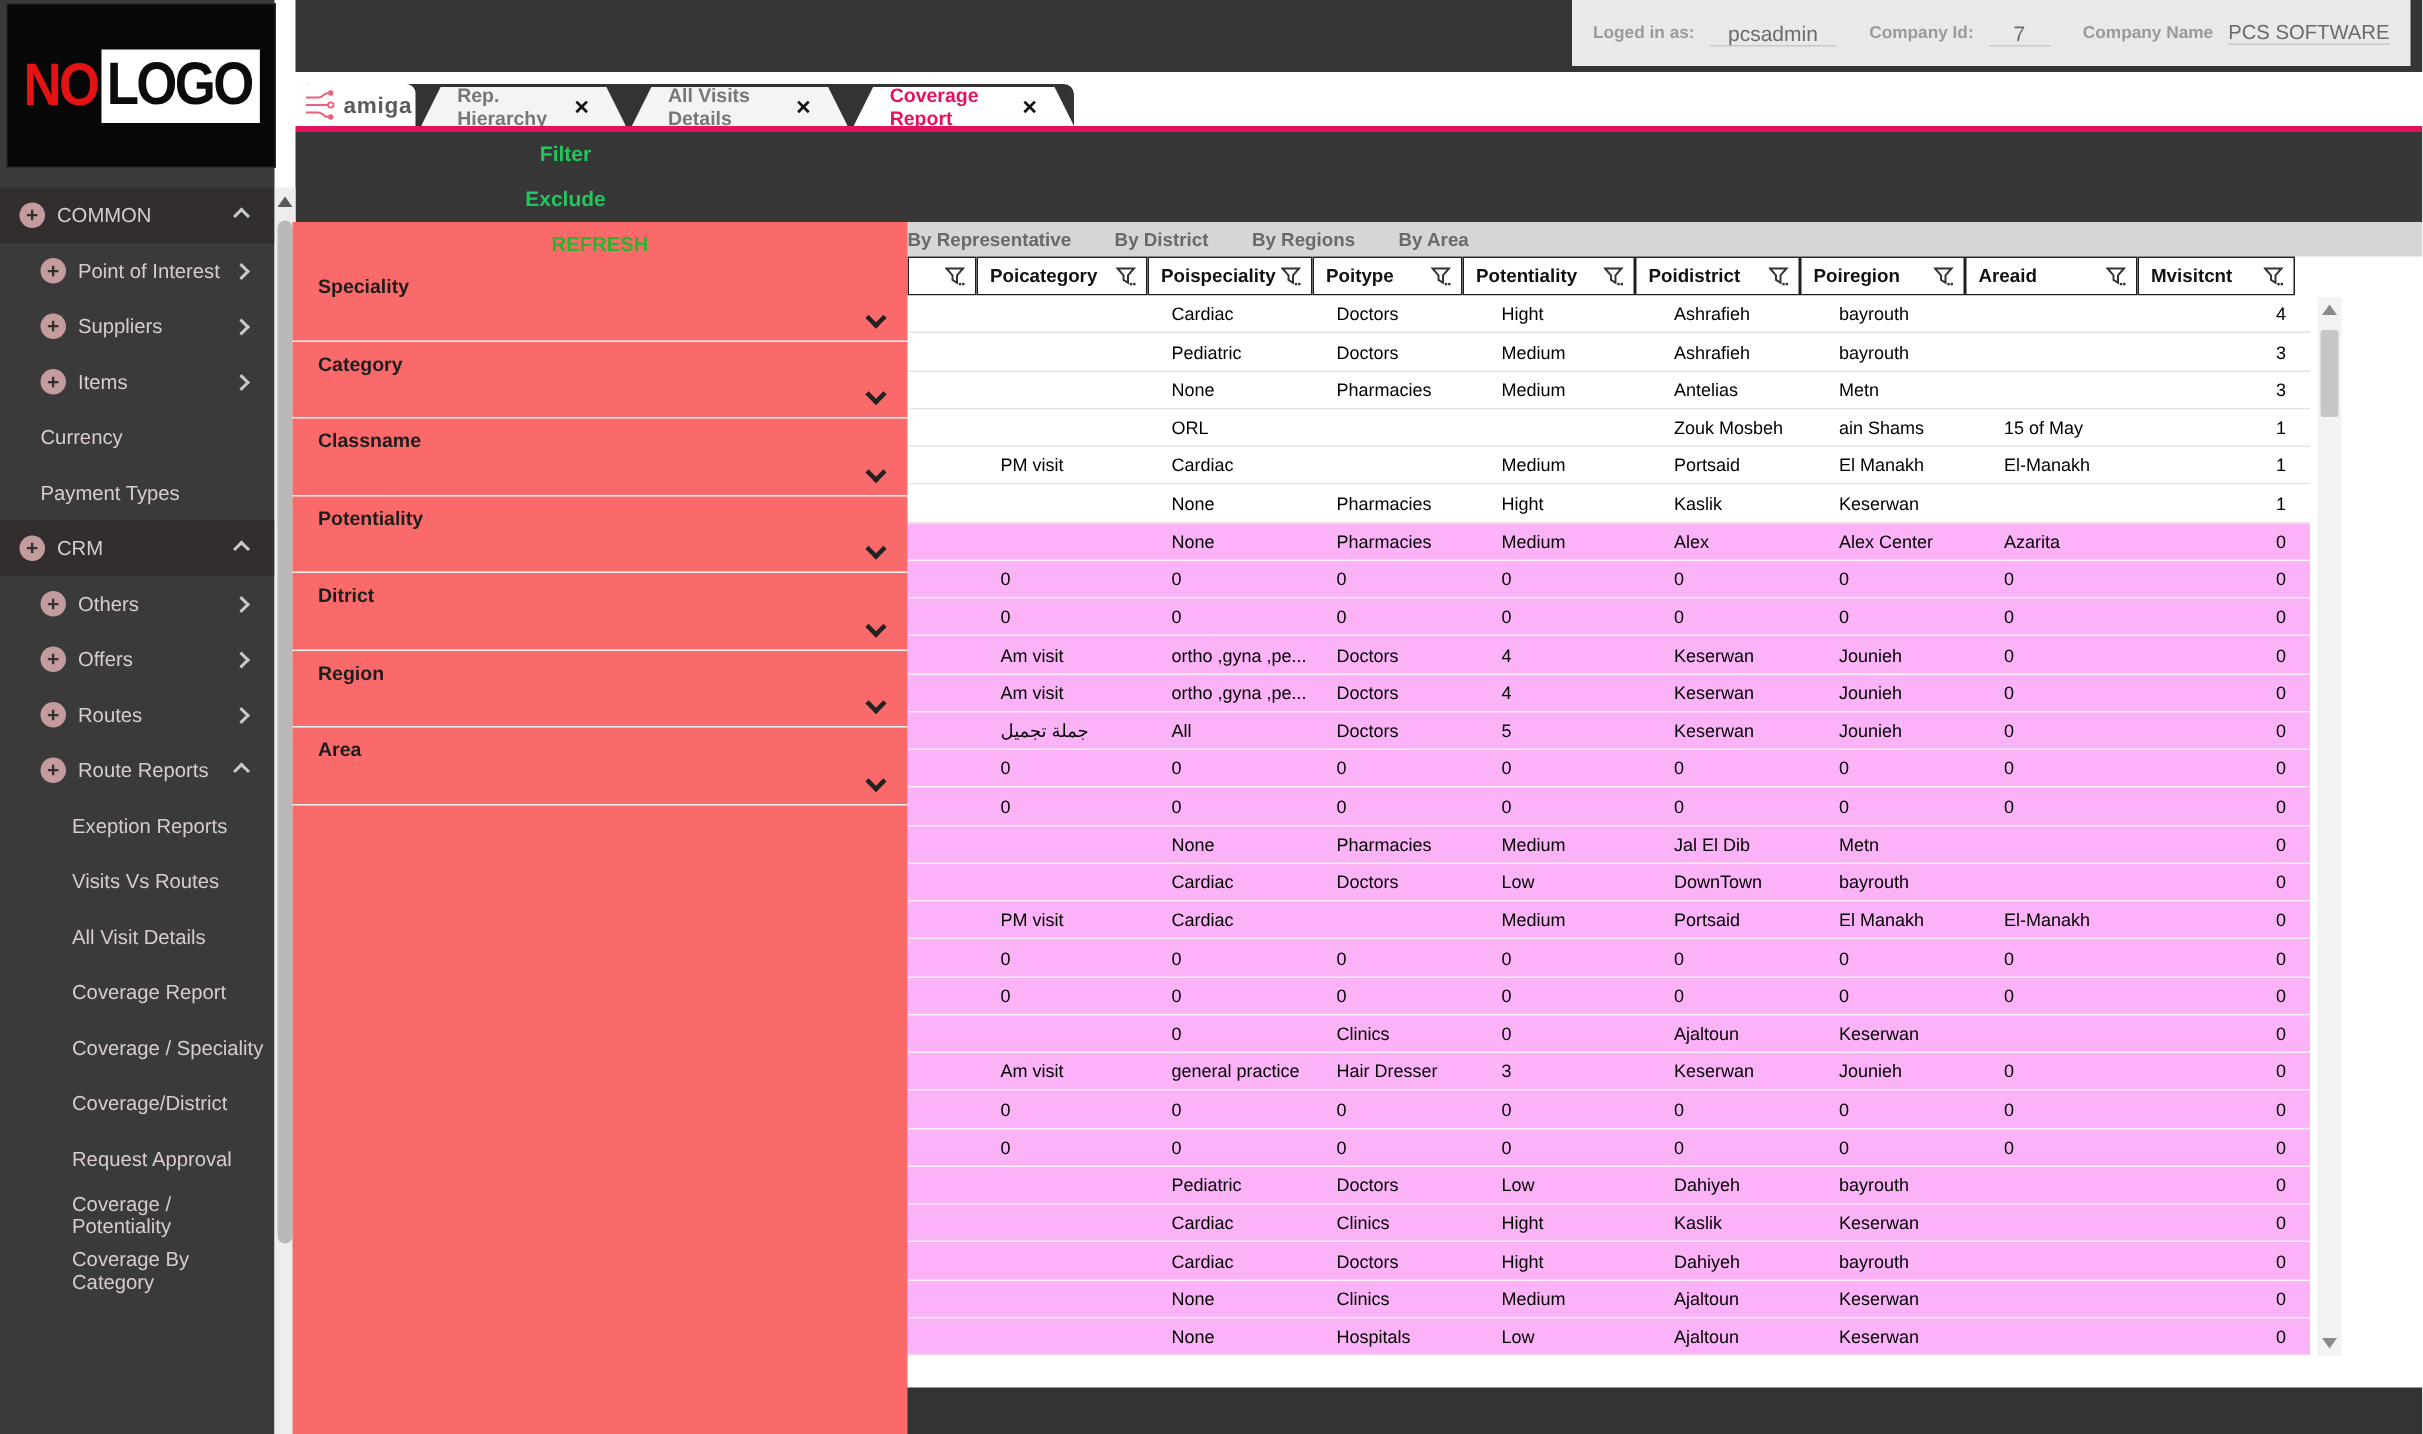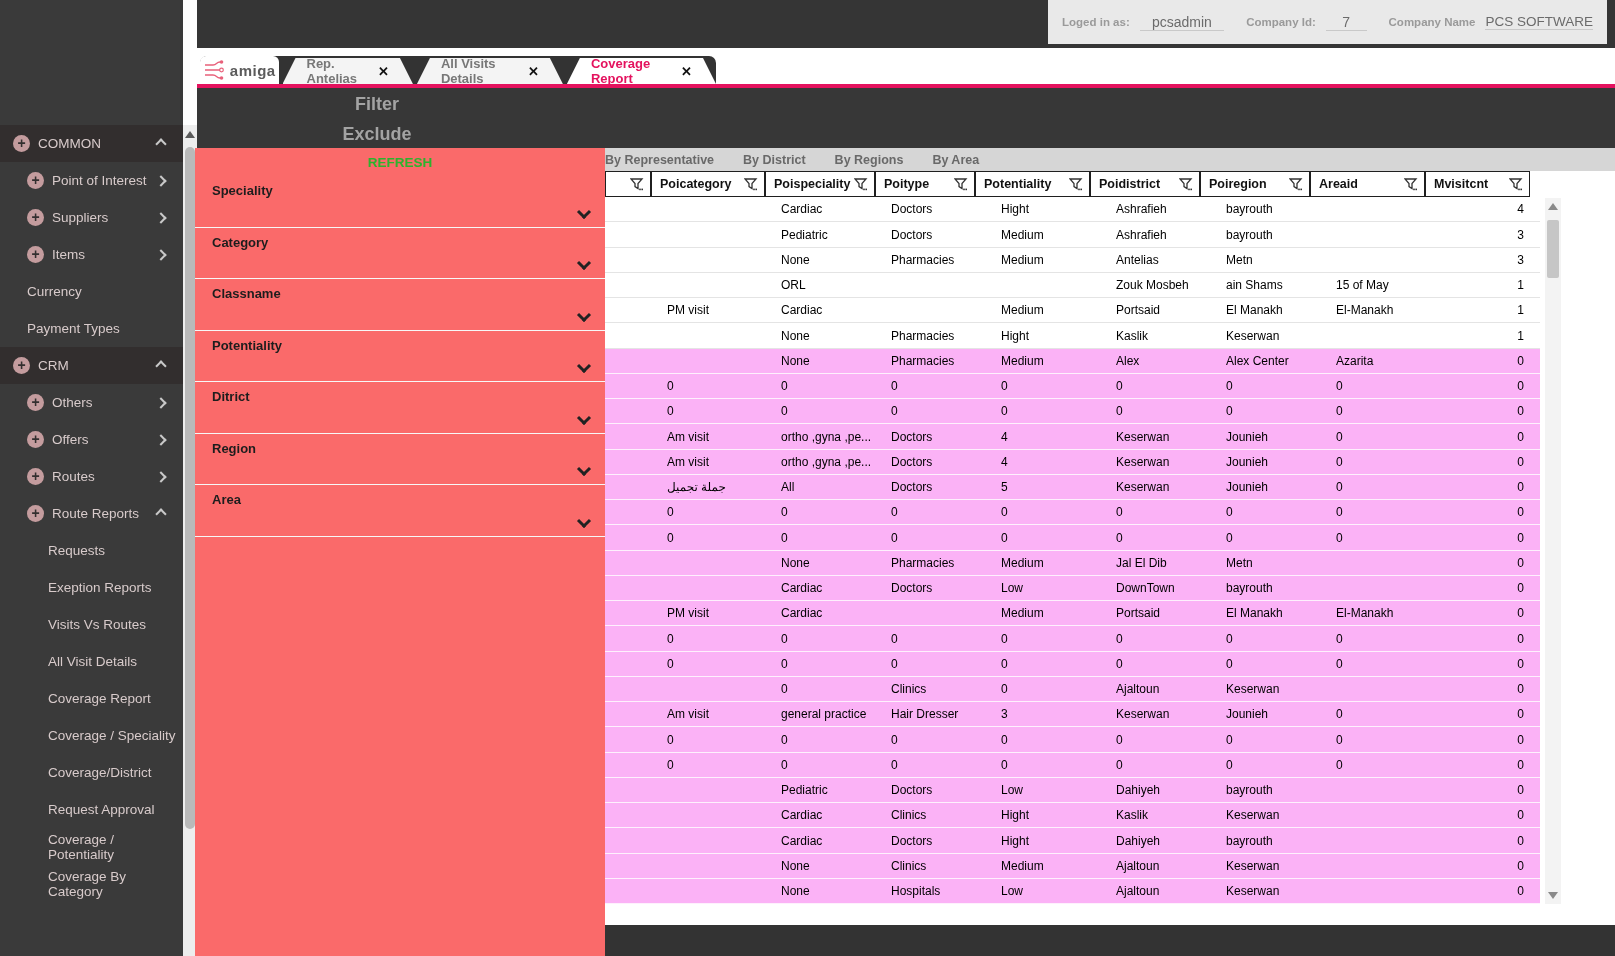--- a/index.html
+++ b/index.html
@@ -50,21 +50,21 @@
   .brand-tab { width:96px; height:28px; background:#fff; border-radius:6px 6px 0 0; display:flex; align-items:center; justify-content:center; gap:3px; }
   .brand-name { font-weight:700; font-size:15px; color:#5b5b5b; letter-spacing:.5px; }
   .tab { height:26px; display:flex; align-items:center; justify-content:center; gap:8px; font-size:13px; font-weight:700; color:#777;
          background:#f4f4f4; clip-path:polygon(13px 0, calc(100% - 13px) 0, 100% 100%, 0 100%); padding:0 24px; margin-left:4px; cursor:pointer; }
   .tab .x { color:#111; font-size:13px; font-weight:700; }
   .tab.active { background:#fff; color:#e4125e; }
   .accent-line { position:absolute; left:0; top:84px; width:1418px; height:4px; background:#e4125e; }
 
   
   .toolbar { position:absolute; left:0; top:88px; width:1418px; height:60px; background:#373737; }
-  .tool-link { position:absolute; left:110px; width:140px; text-align:center; color:#a3a3a3; font-weight:700; font-size:18px; cursor:pointer; }
+  .tool-link { position:absolute; left:110px; width:140px; text-align:center; color:#22c55e; font-weight:700; font-size:14px; cursor:pointer; }
   .tool-filter { top:6px; } .tool-exclude { top:36px; }
 
   
   .view-strip { position:absolute; left:0; top:148px; width:1418px; height:23px; background:#d6d6d6; display:flex; align-items:center; }
   .vtab { font-size:12.5px; font-weight:700; color:#696969; margin-right:29px; cursor:pointer; white-space:nowrap; }
   .vtab:first-child { margin-left:408px; }
 
   
   .thead { position:absolute; left:408px; top:171px; height:26px; display:flex; }
   .hcell { height:26px; background:#fff; border:1px solid #1f1f1f; display:flex; align-items:center; font-size:12.5px; font-weight:700; color:#111;
@@ -91,20 +91,26 @@
   .fgroup { position:relative; height:51.5px; border-bottom:1px solid #f7f7f7; cursor:pointer; }
   .flabel { position:absolute; left:17px; top:7px; font-size:13px; font-weight:700; color:#1d1d1d; }
   .fgroup .chev { position:absolute; right:16px; bottom:10px; }
 </style>
 </head>
 <body>
 
 <div class="screen">
 
   <div class="sidebar">
+    <div class="logo-box">
+      <div class="logo-inner">
+        <span class="logo-no">NO</span>
+        <span class="logo-logo">LOGO</span>
+      </div>
+    </div>
     <div class="side-menu">
         <div class="side-item lvl0 group">
           <span class="plus">+</span>
           <span>COMMON</span>
           <span class="chev up"></span>
         </div>
         <div class="side-item lvl1">
           <span class="plus">+</span>
           <span>Point of Interest</span>
           <span class="chev right"></span>
@@ -142,23 +148,20 @@
         </div>
         <div class="side-item lvl1">
           <span class="plus">+</span>
           <span>Routes</span>
           <span class="chev right"></span>
         </div>
         <div class="side-item lvl1">
           <span class="plus">+</span>
           <span>Route Reports</span>
           <span class="chev up"></span>
-        </div>
-        <div class="side-item lvl2">
-          <span>Requests</span>
         </div>
         <div class="side-item lvl2">
           <span>Exeption Reports</span>
         </div>
         <div class="side-item lvl2">
           <span>Visits Vs Routes</span>
         </div>
         <div class="side-item lvl2">
           <span>All Visit Details</span>
         </div>
@@ -208,21 +211,21 @@
             <path d="M10 5 C14 5 13 2 17 2 M10 15 C14 15 13 18 17 18 M10 10 h7"></path>
           </g>
           <circle cx="18.5" cy="2" r="1.8" fill="#e8607a"></circle>
           <circle cx="18.5" cy="10" r="1.8" fill="none" stroke="#e8607a" stroke-width="1.2"></circle>
           <circle cx="18.5" cy="18" r="1.8" fill="#e8607a"></circle>
         </svg>
         <span class="brand-name">amiga</span>
       </div>
 
     <div class="tab">
-          <span>Rep. Antelias</span>
+          <span>Rep. Hierarchy</span>
           <span class="x">✕</span>
         </div>
         <div class="tab">
           <span>All Visits Details</span>
           <span class="x">✕</span>
         </div>
         <div class="tab active">
           <span>Coverage Report</span>
           <span class="x">✕</span>
         </div>

